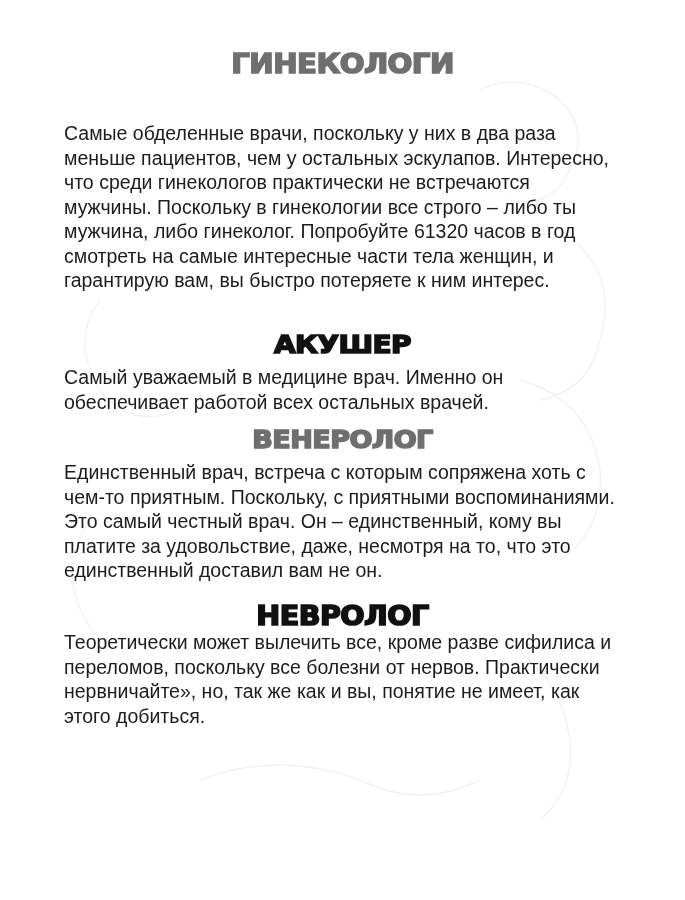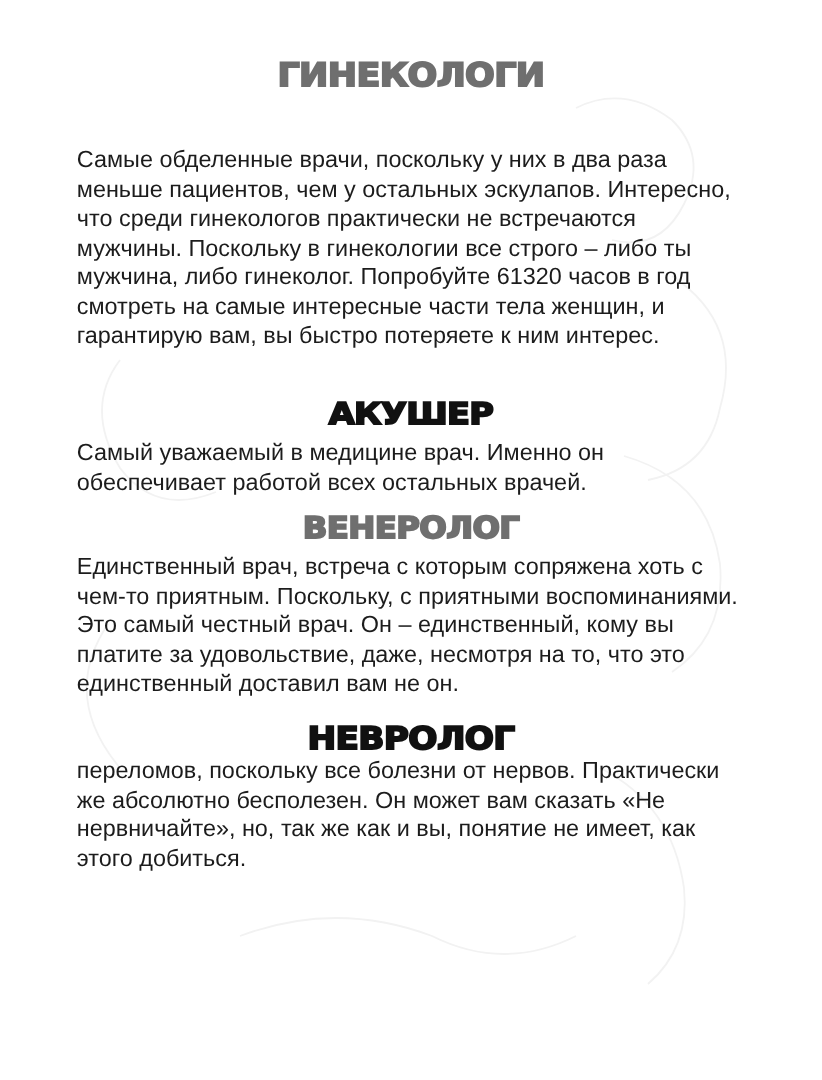--- a/index.html
+++ b/index.html
@@ -92,20 +92,20 @@
       <span class="line">чем-то приятным. Поскольку, с приятными воспоминаниями.</span>
       <span class="line">Это самый честный врач. Он – единственный, кому вы</span>
       <span class="line">платите за удовольствие, даже, несмотря на то, что это</span>
       <span class="line">единственный доставил вам не он.</span>
     </p>
   </section>
 
   <section>
     <h2 class="heading black" style="top:603px; font-size:26px; transform:scaleX(1.1);">НЕВРОЛОГ</h2>
     <p class="para" style="top:630px;">
+      <span class="line">Теоретически может вылечить все, кроме разве сифилиса и</span>
       <span class="line">переломов, поскольку все болезни от нервов. Практически</span>
-      <span class="line">же абсолютно бесполезен. Он может вам сказать «Не</span>
       <span class="line">нервничайте», но, так же как и вы, понятие не имеет, как</span>
       <span class="line">этого добиться.</span>
     </p>
   </section>
 
 </main>
 
 </body></html>

